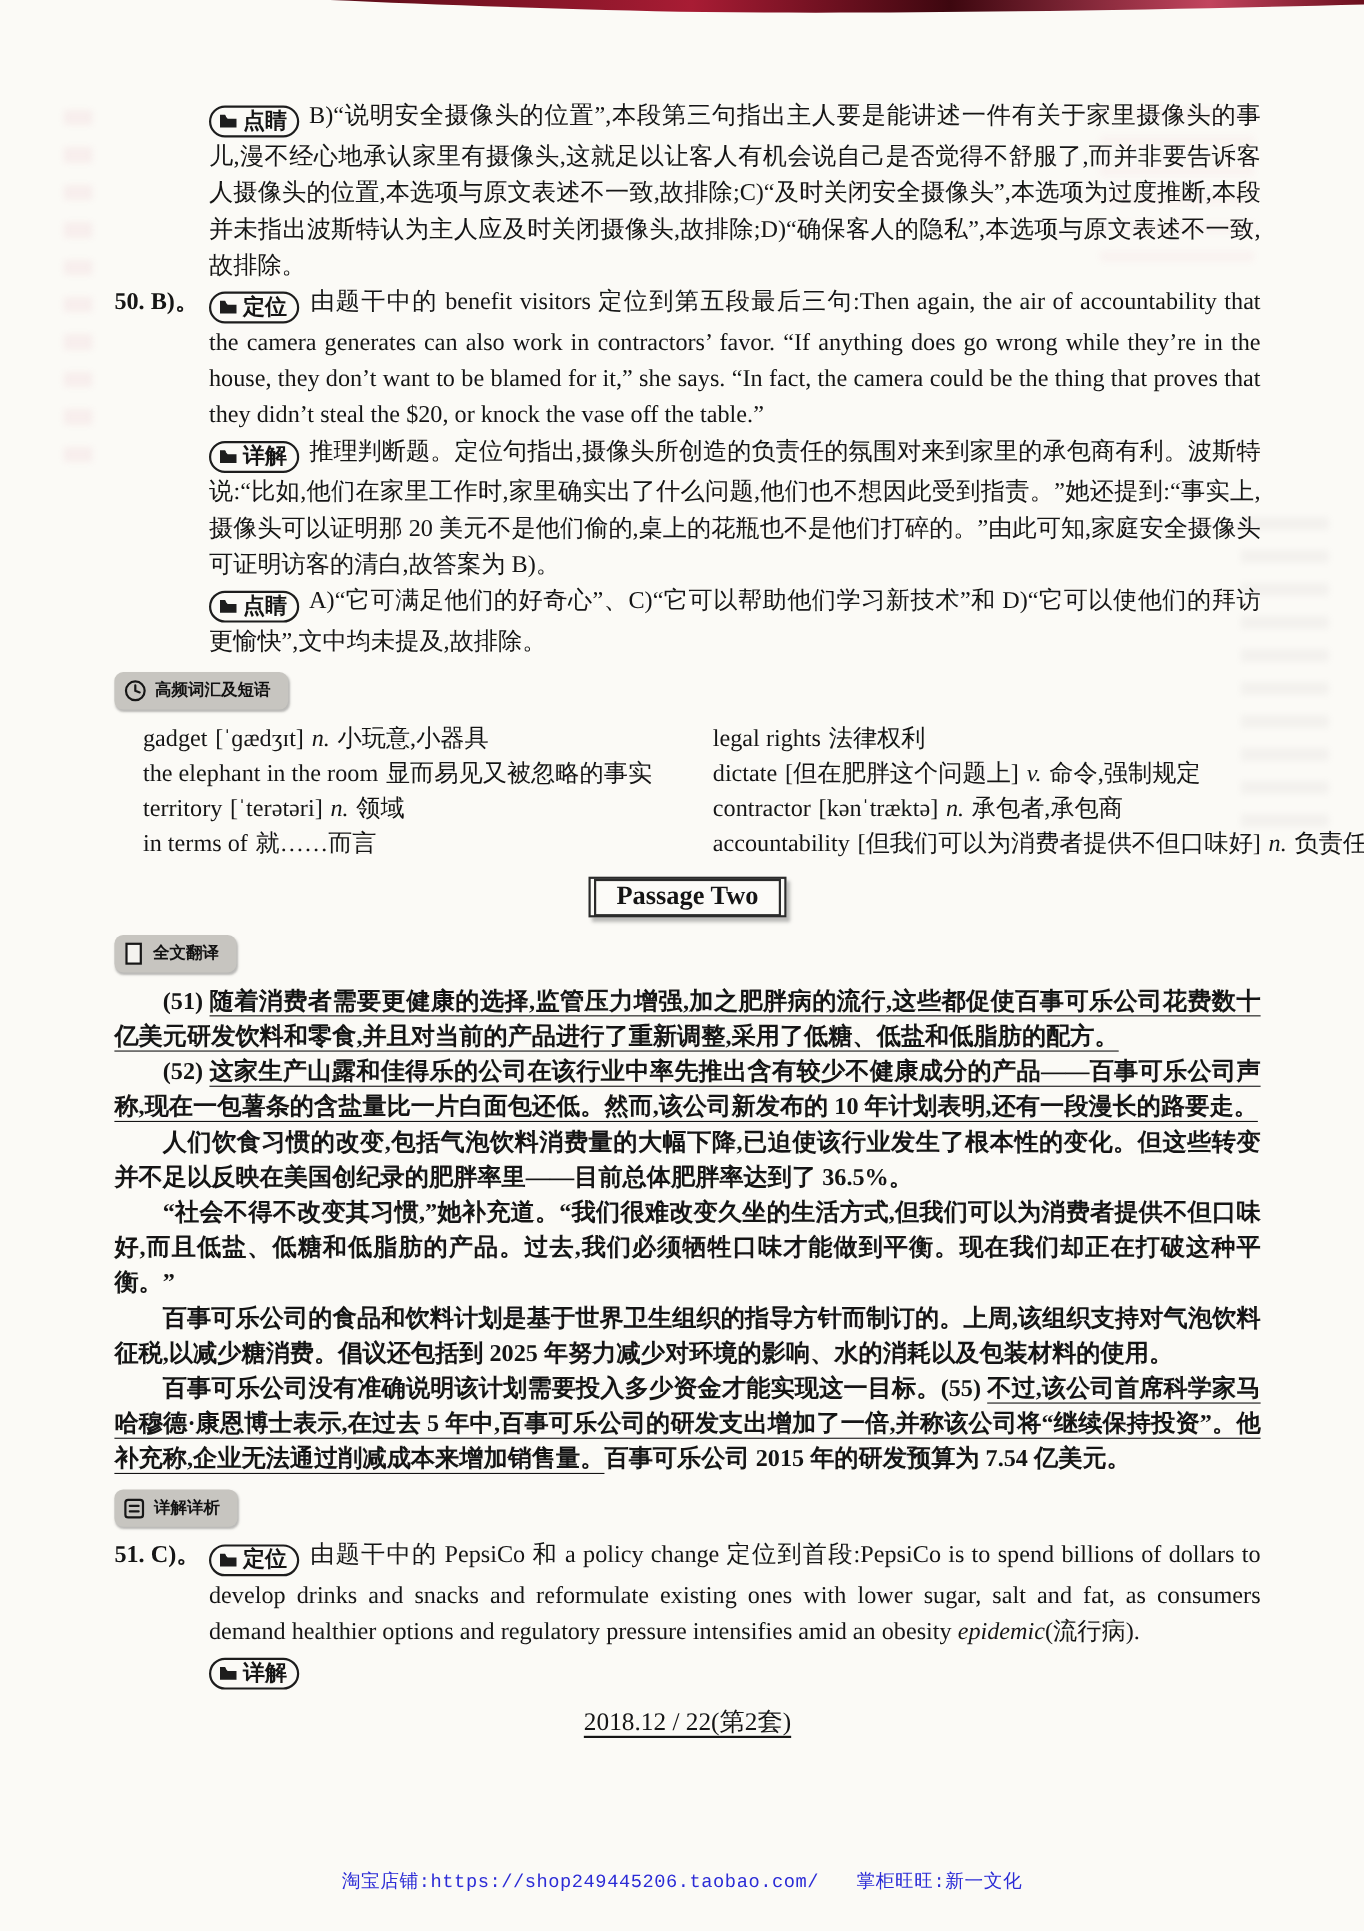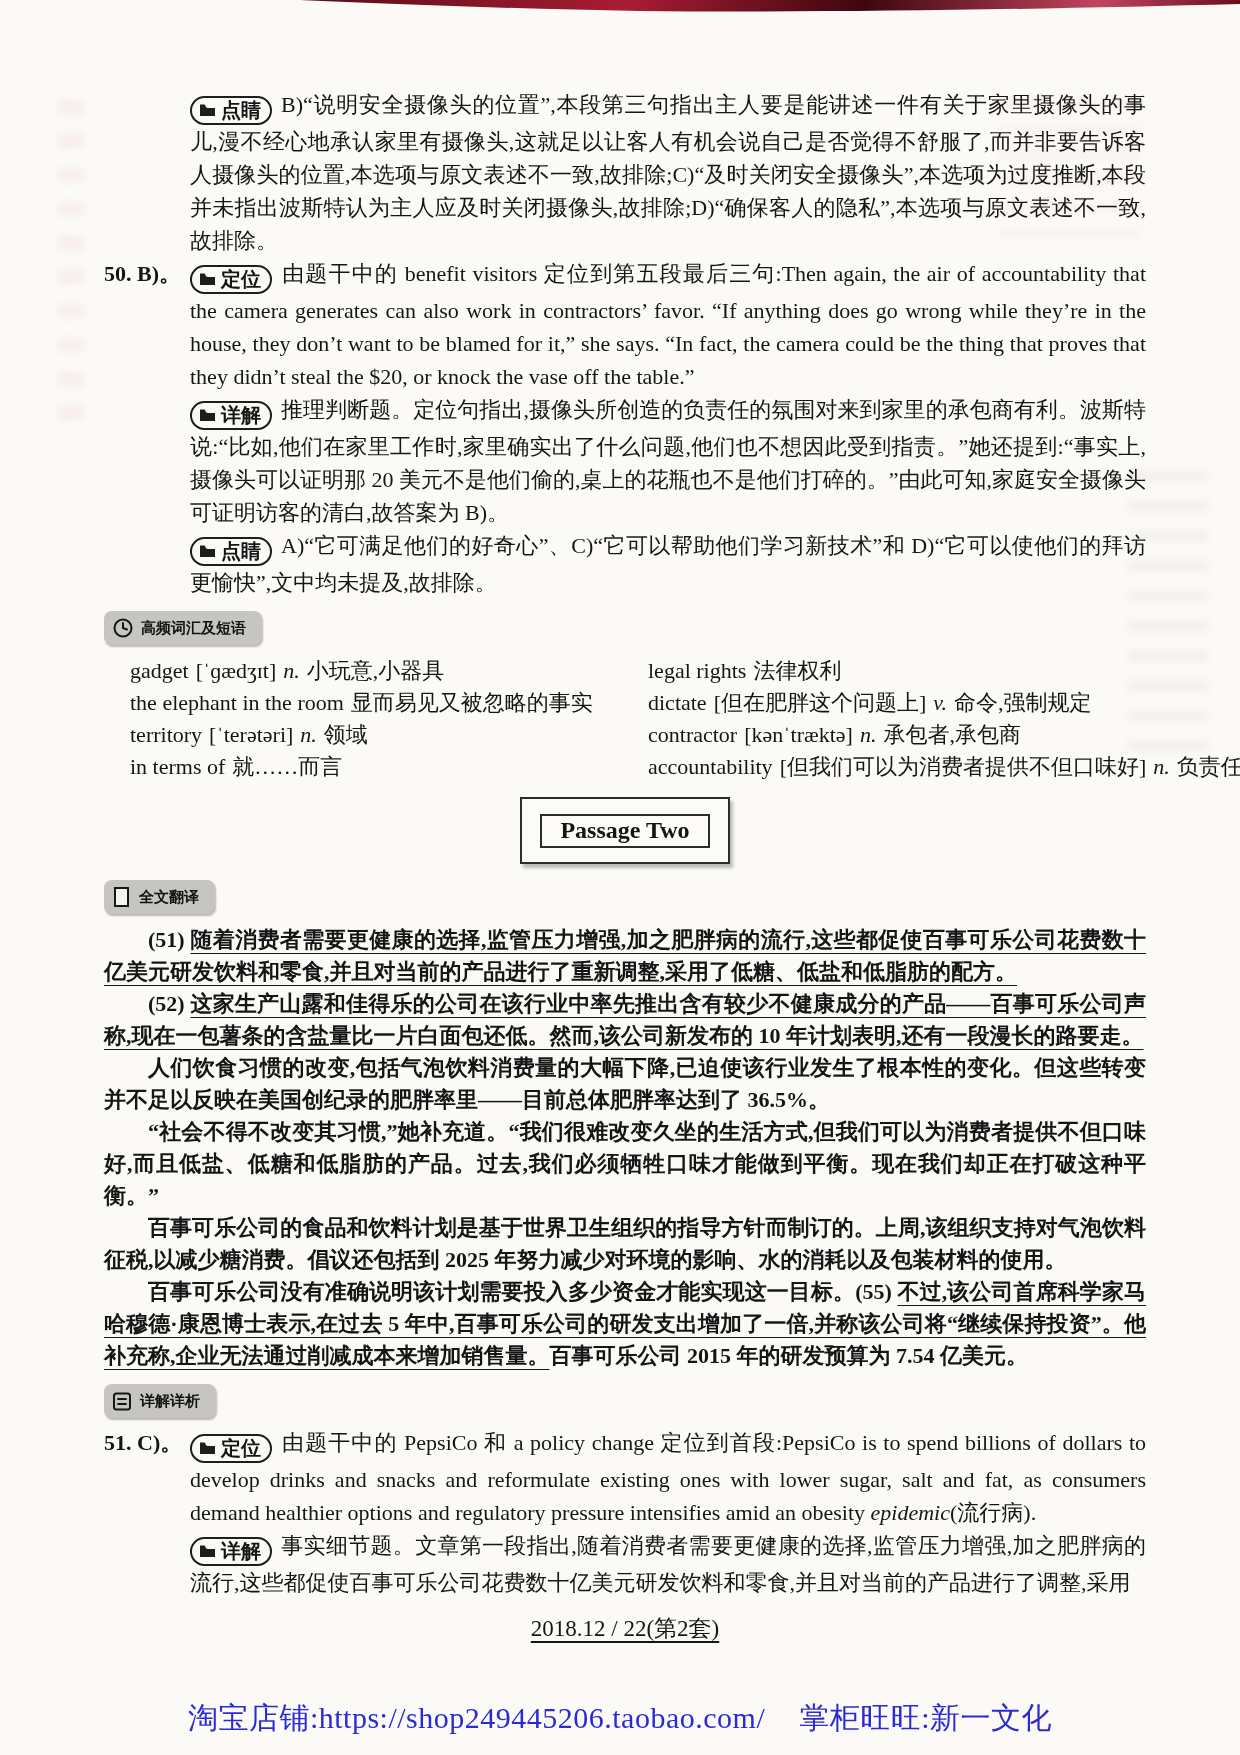--- a/index.html
+++ b/index.html
@@ -56,21 +56,21 @@
   .vcol{display:flex;flex-direction:column;}
   .vrow{font-size:22px;line-height:32px;white-space:nowrap;}
   .vterm{margin-right:7px;}
   .vphon{margin-right:7px;}
   .vphon:empty,.vpos:empty{margin:0;}
   .vpos{font-style:italic;margin-right:7px;}
 
   
   .pbox-wrap{text-align:center;margin:14px 0 16px 0;}
   .pbox{
-    display:inline-block;border:2px solid #2b2b2b;padding:18px;
+    display:inline-block;border:2px solid #2b2b2b;padding:3px;
     box-shadow:3px 4px 3px rgba(110,110,110,.45);background:#fcfbf8;
   }
   .pbox-inner{
     border:2px solid #2b2b2b;padding:1px 18px 3px 18px;
     font-weight:bold;font-size:24px;font-family:"Liberation Serif",serif;
   }
 
   
   .trans{margin-top:10px;}
   .tpara{margin:0;font-size:22px;line-height:32px;text-align:justify;text-indent:2em;font-weight:bold;}
@@ -80,22 +80,22 @@
   .gap-sm{height:8px;}
   .gap-md{height:12px;}
 
   
   .page-footer{
     margin-top:14px;text-align:center;font-weight:normal;font-size:23px;
   }
   .page-footer span{text-decoration:underline;text-underline-offset:5px;}
   .shop-footer{
     position:absolute;left:0;top:1698px;width:1240px;text-align:center;
-    font-family:Liberation Serif, serif;
-    font-size:30px;letter-spacing:.5px;
+    font-family:Liberation Mono, monospace;
+    font-size:17px;letter-spacing:.5px;
   }
   .shop-footer .sp{display:inline-block;width:34px;}
 </style>
 </head>
 <body>
 
 <div class="page">
 
   <svg class="top-band" viewBox="0 0 1240 16">
     <defs>
@@ -235,21 +235,21 @@
               </svg>
             <span>定位</span>
           </span><span>由题干中的 PepsiCo 和 a policy change 定位到首段:PepsiCo is to spend billions of dollars to develop drinks and snacks and reformulate existing ones with lower sugar, salt and fat, as consumers demand healthier options and regulatory pressure intensifies amid an obesity </span><span class="it">epidemic</span><span>(流行病).</span>
         </p>
         <p class="para">
           <span class="badge">
             <svg width="17" height="14" viewBox="0 0 17 14">
                 <path d="M1,3 h5.2 l1.8,2 h8 v8 H1 Z M1,3 v-1.6 h4.6 l1,1.6 Z" fill="#1d1d1d"></path>
               </svg>
             <span>详解</span>
-          </span><span>事实细节题。文章第一段指出,随着消费者需要更健康的选择,监管压力增强,加之肥胖病的流行,这些都促使百事可乐公司花费数十亿美元研发饮料和零食,并且对当前的产品进行了调整,采用</span>
+          </span>
         </p>
       </div>
     </div>
 
     <div class="page-footer">
       <span>2018.12 / 22(第2套)</span>
     </div>
 
   </div>
 

